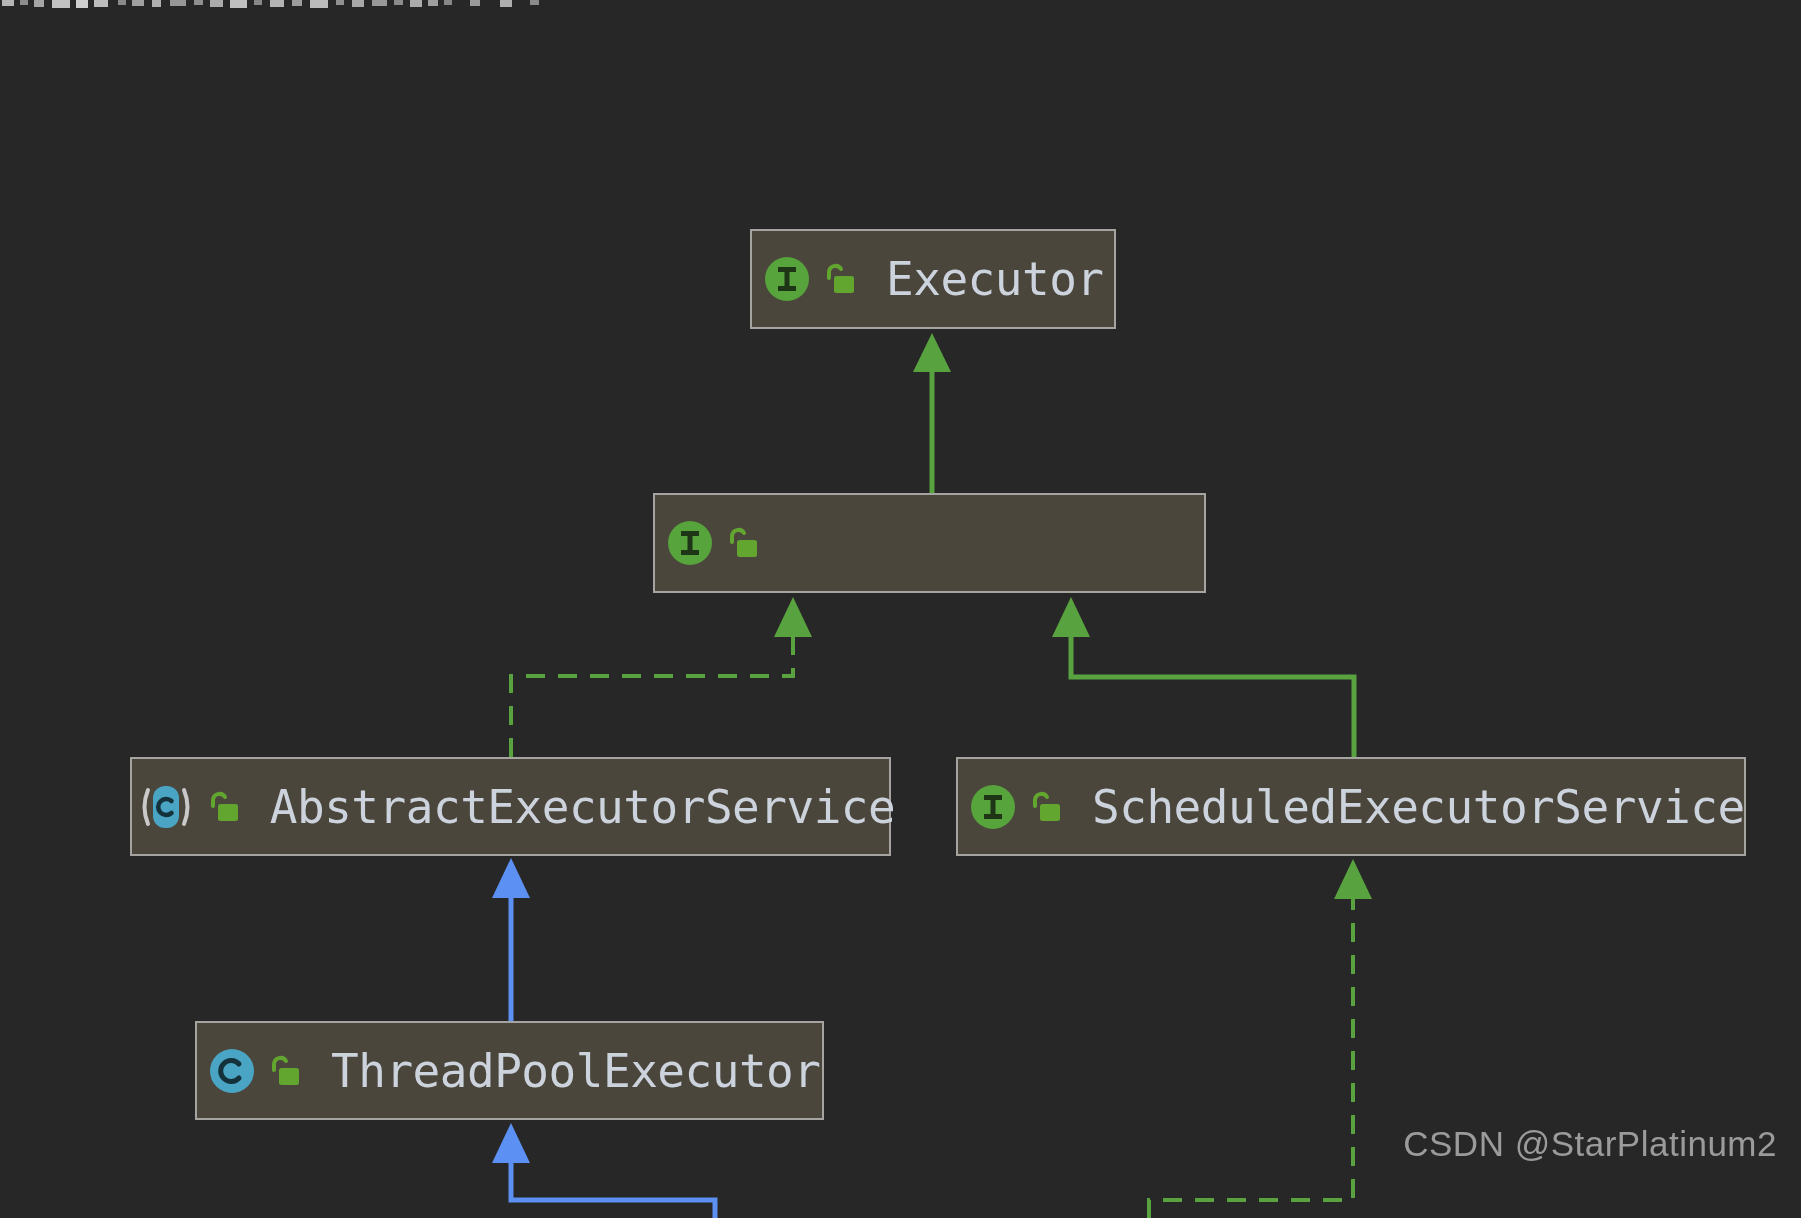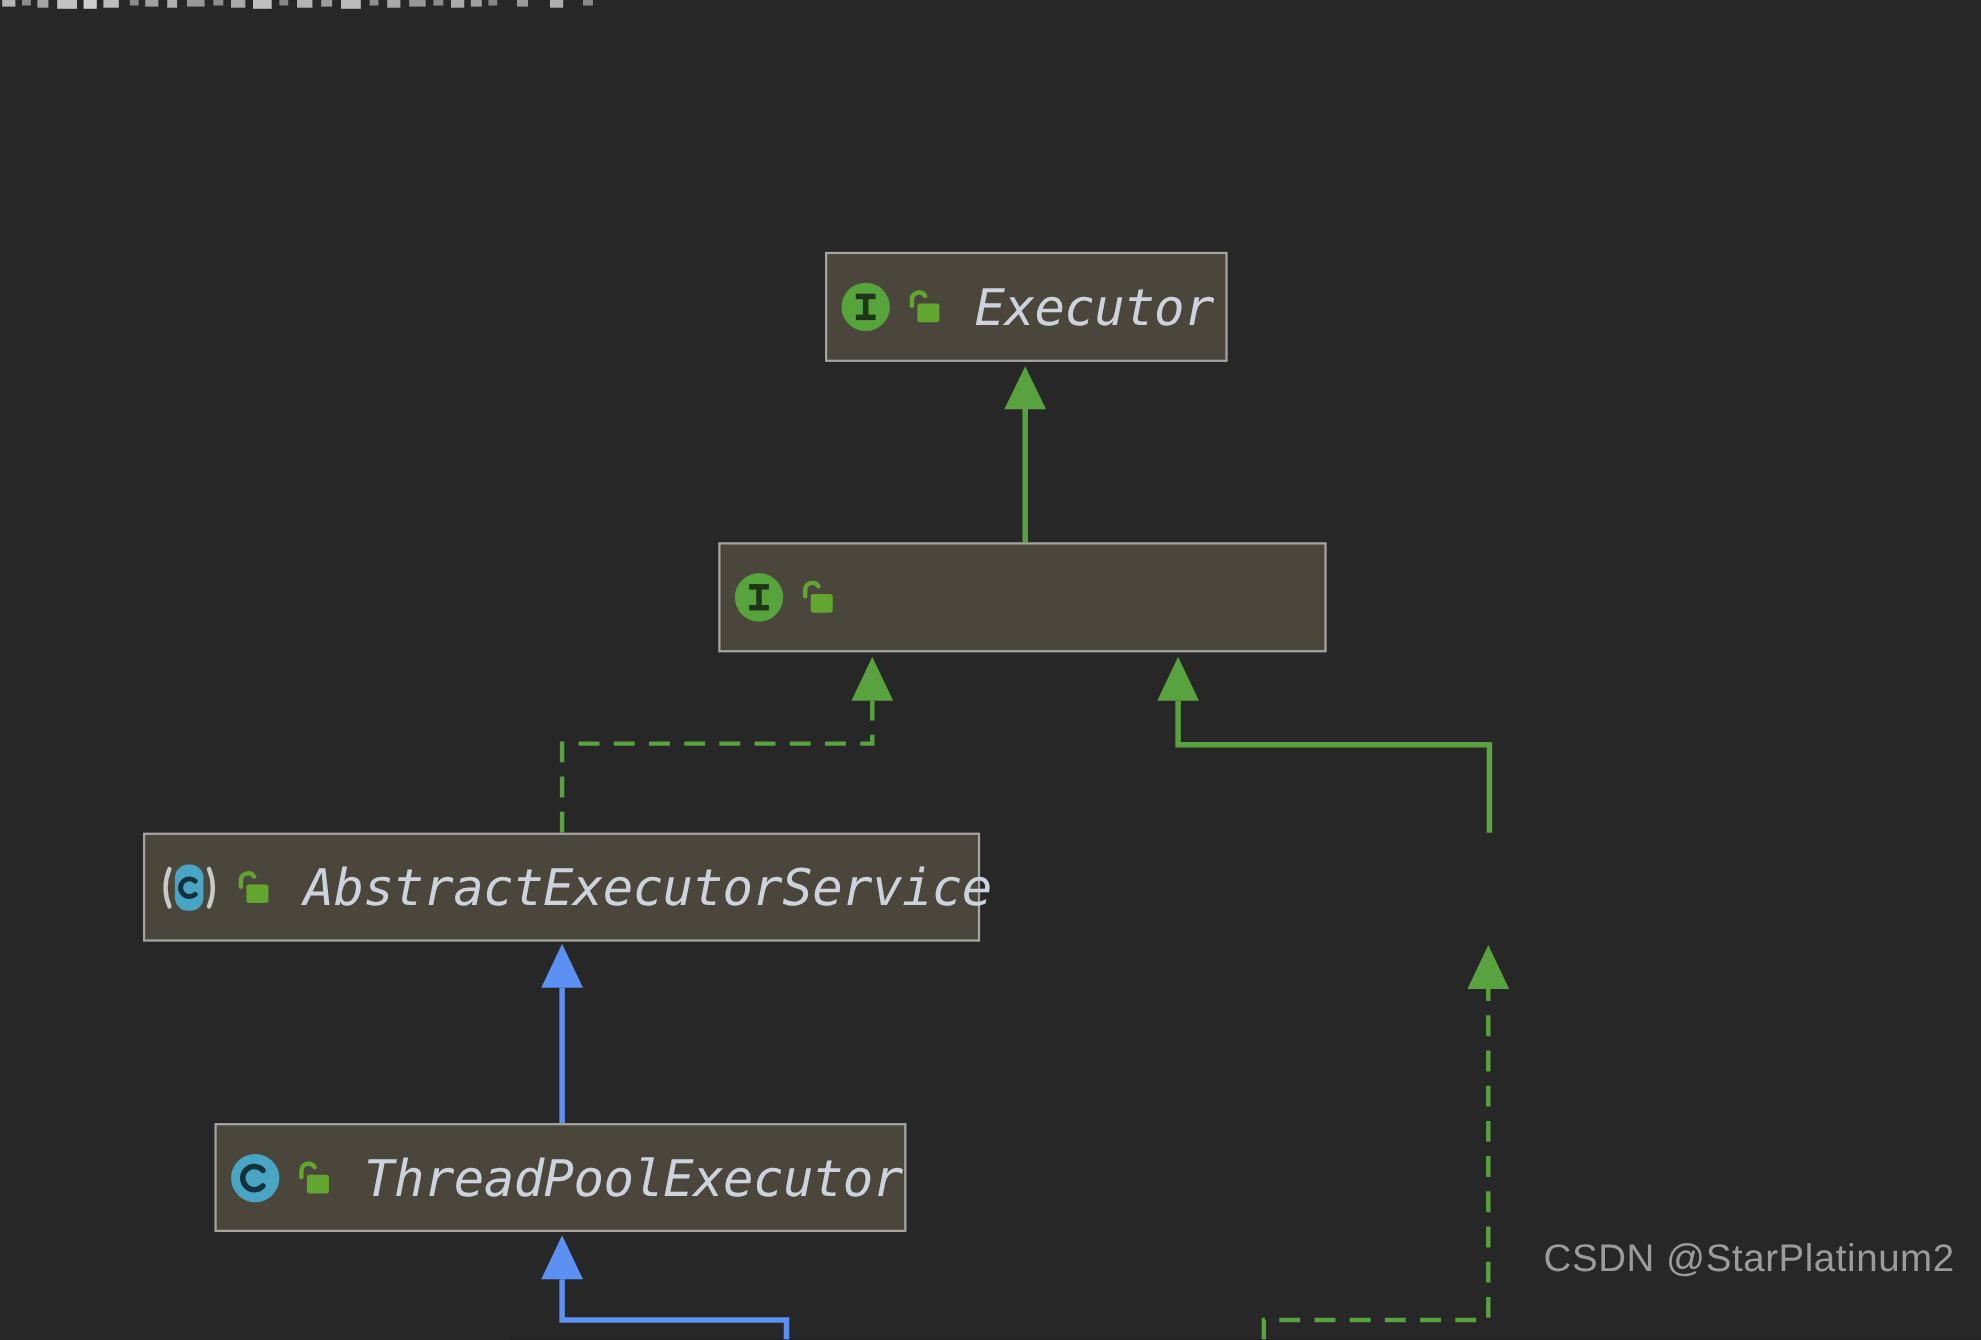--- a/index.html
+++ b/index.html
@@ -30,25 +30,25 @@
   
   .uml-node{
     position:absolute;box-sizing:border-box;
     background:#4b463c;border:2px solid #a5a4a1;
     display:flex;align-items:center;
   }
   .uml-node .badge{margin-left:12px;flex:0 0 auto;display:block;}
   .uml-node .lock{margin-left:14px;flex:0 0 auto;display:block;}
   .uml-node .label{
     margin-left:28px;font-size:46px;line-height:1;
-    color:#ccd3dd;white-space:nowrap;letter-spacing:-0.5px;font-style:italic;
+    color:#ccd3dd;white-space:nowrap;letter-spacing:-0.5px;
   }
   #node-executor                 {left:750px; top:229px; width:366px; height:100px;}
   #node-executor-service         {left:653px; top:493px; width:553px; height:100px;}
-  #node-abstract-executor-service{left:130px; top:757px; width:761px; height:99px;}
+  #node-abstract-executor-service{left:130px; top:757px; width:761px; height:99px;justify-content:center;}
   #node-scheduled-executor-service{left:956px; top:757px; width:790px; height:99px;}
   #node-thread-pool-executor     {left:195px; top:1021px;width:629px; height:99px;}
 
   
   #edges{position:absolute;left:0;top:0;pointer-events:none;}
 </style>
 </head>
 <body>
 
 <div id="stage">
@@ -151,20 +151,33 @@
       <path d="M33.5,17 a8,8 0 1 0 0,12" fill="none" stroke="#14323c" stroke-width="4.5" stroke-linecap="round"></path>
       <path d="M46,6 Q53,23 46,40" stroke="#c9c9c9" stroke-width="4" fill="none" stroke-linecap="round"></path>
     </svg>
     <svg class="lock" width="34" height="34" viewBox="0 0 34 34">
       <path d="M5,16 V10 a6.5,6.5 0 0 1 12,-3" fill="none" stroke="#63a62f" stroke-width="4" stroke-linecap="round"></path>
       <rect x="10" y="14" width="20" height="17" rx="2.5" fill="#63a62f"></rect>
     </svg>
     <span class="label">AbstractExecutorService</span>
   </div>
 
+  <div class="uml-node" id="node-scheduled-executor-service">
+    <svg class="badge" width="46" height="46" viewBox="0 0 46 46">
+      <circle cx="23" cy="23" r="22" fill="#57a33c"></circle>
+      <rect x="14" y="11" width="18" height="5" fill="#1e3517"></rect>
+      <rect x="20.5" y="13" width="5" height="20" fill="#1e3517"></rect>
+      <rect x="14" y="30" width="18" height="5" fill="#1e3517"></rect>
+    </svg>
+    <svg class="lock" width="34" height="34" viewBox="0 0 34 34">
+      <path d="M5,16 V10 a6.5,6.5 0 0 1 12,-3" fill="none" stroke="#63a62f" stroke-width="4" stroke-linecap="round"></path>
+      <rect x="10" y="14" width="20" height="17" rx="2.5" fill="#63a62f"></rect>
+    </svg>
+    <span class="label">ScheduledExecutorService</span>
+  </div>
 
   <div class="uml-node" id="node-thread-pool-executor">
     <svg class="badge" width="46" height="46" viewBox="0 0 46 46">
       <circle cx="23" cy="23" r="22" fill="#4aa4c4"></circle>
       <path d="M30,16 a10.5,10.5 0 1 0 0,14" fill="none" stroke="#14323c" stroke-width="5" stroke-linecap="round"></path>
     </svg>
     <svg class="lock" width="34" height="34" viewBox="0 0 34 34">
       <path d="M5,16 V10 a6.5,6.5 0 0 1 12,-3" fill="none" stroke="#63a62f" stroke-width="4" stroke-linecap="round"></path>
       <rect x="10" y="14" width="20" height="17" rx="2.5" fill="#63a62f"></rect>
     </svg>

